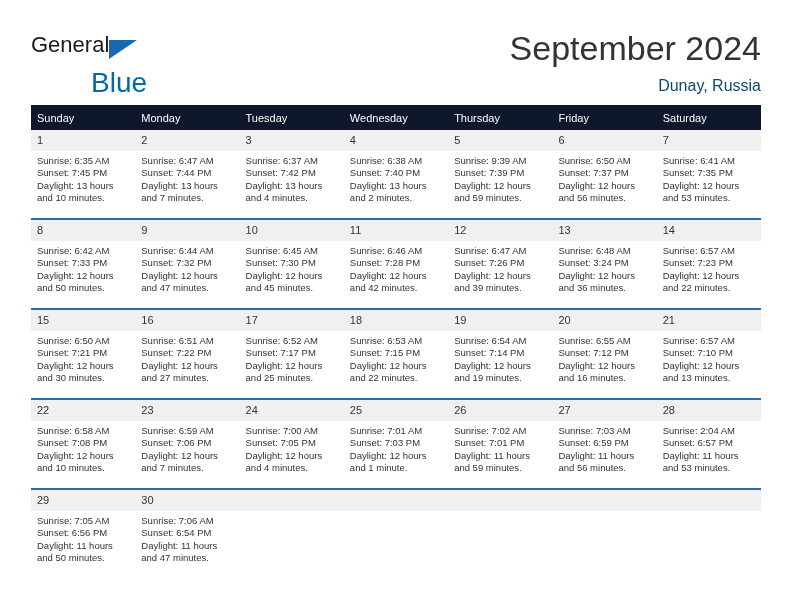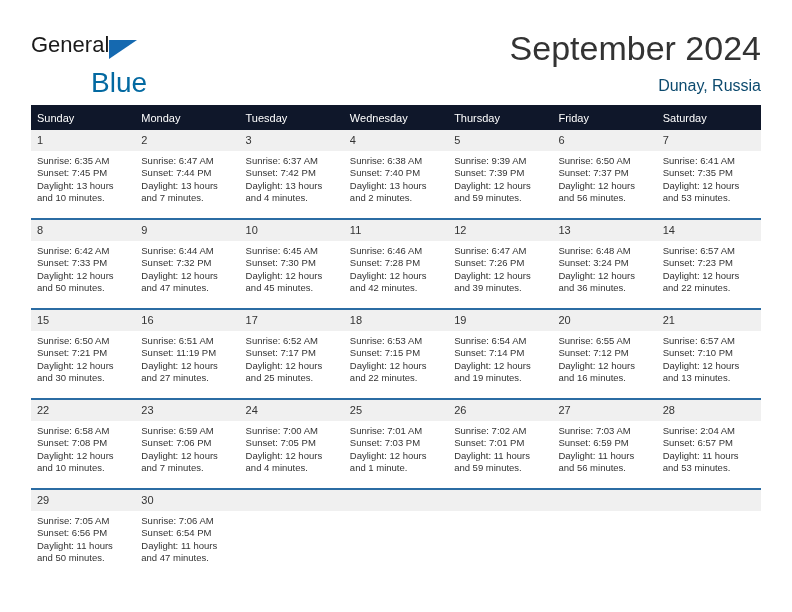--- a/index.html
+++ b/index.html
@@ -350,21 +350,21 @@
                 <div>Daylight: 12 hours</div>
                 <div>and 30 minutes.</div>
               </div>
             </div>
           </td>
           <td>
             <div class="cell-inner">
               <div class="daynum">16</div>
               <div class="details">
                 <div>Sunrise: 6:51 AM</div>
-                <div>Sunset: 11:19 PM</div>
+                <div>Sunset: 7:22 PM</div>
                 <div>Daylight: 12 hours</div>
                 <div>and 27 minutes.</div>
               </div>
             </div>
           </td>
           <td>
             <div class="cell-inner">
               <div class="daynum">17</div>
               <div class="details">
                 <div>Sunrise: 6:52 AM</div>

